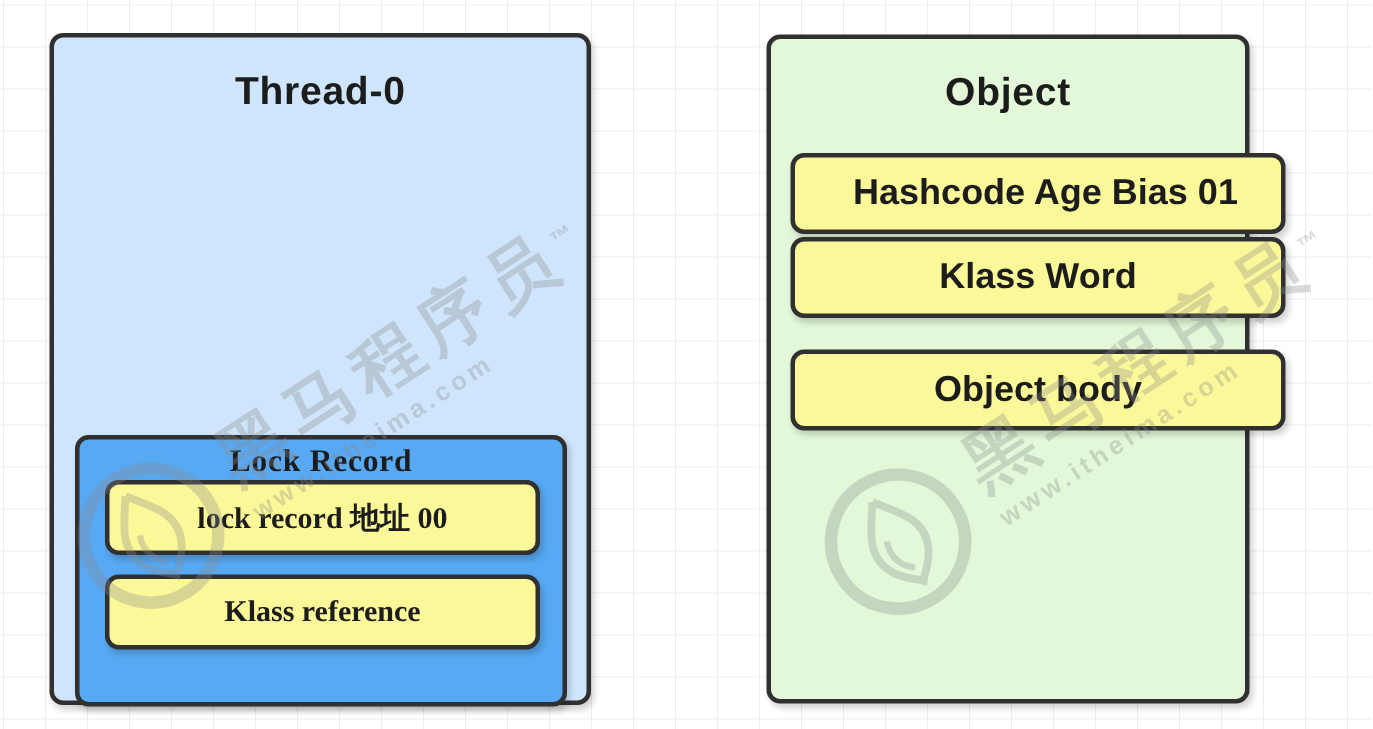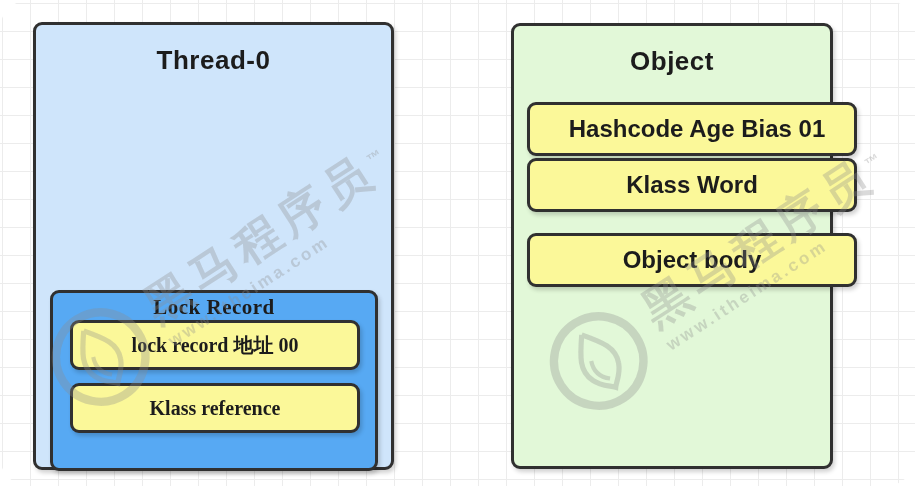--- a/index.html
+++ b/index.html
@@ -8,21 +8,20 @@
     width:915px;height:486px;
     overflow:hidden;
     background-color:#ffffff;
     background-image:
       linear-gradient(var(--grid_line,#ececec) 1px, transparent 1px),
       linear-gradient(90deg, var(--grid_line,#ececec) 1px, transparent 1px);
     background-size:28px 28px;
     background-position:2px 3px;
     font-family:"Liberation Sans","DejaVu Sans",sans-serif;
     color:var(--text,#1c1c1c);
-    border-radius:29px;
   }
   .shape{
     position:absolute;
     box-sizing:border-box;
     border:3px solid var(--border,#303030);
     border-radius:9px;
     box-shadow:2px 3px 4px rgba(0,0,0,0.18);
   }
   .box-title{
     text-align:center;

